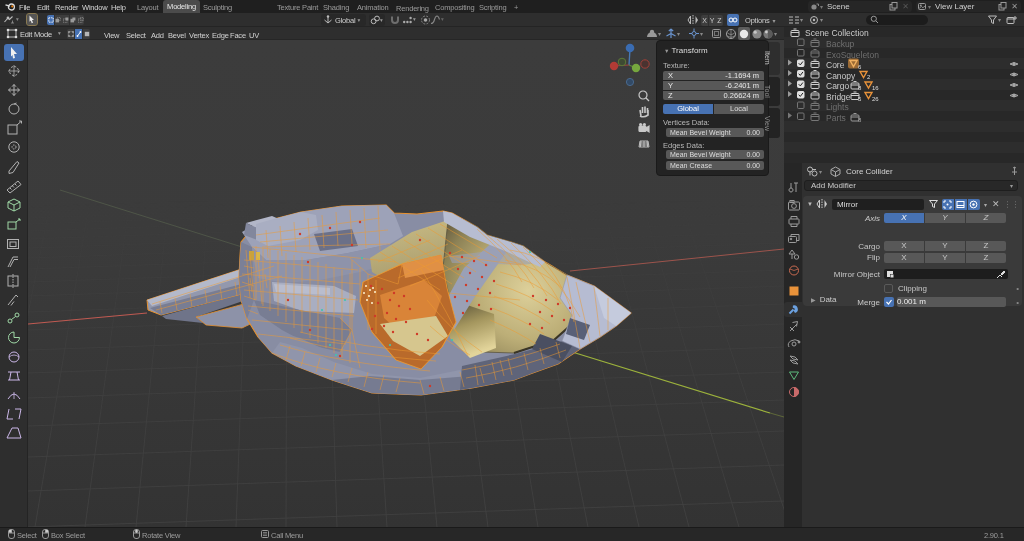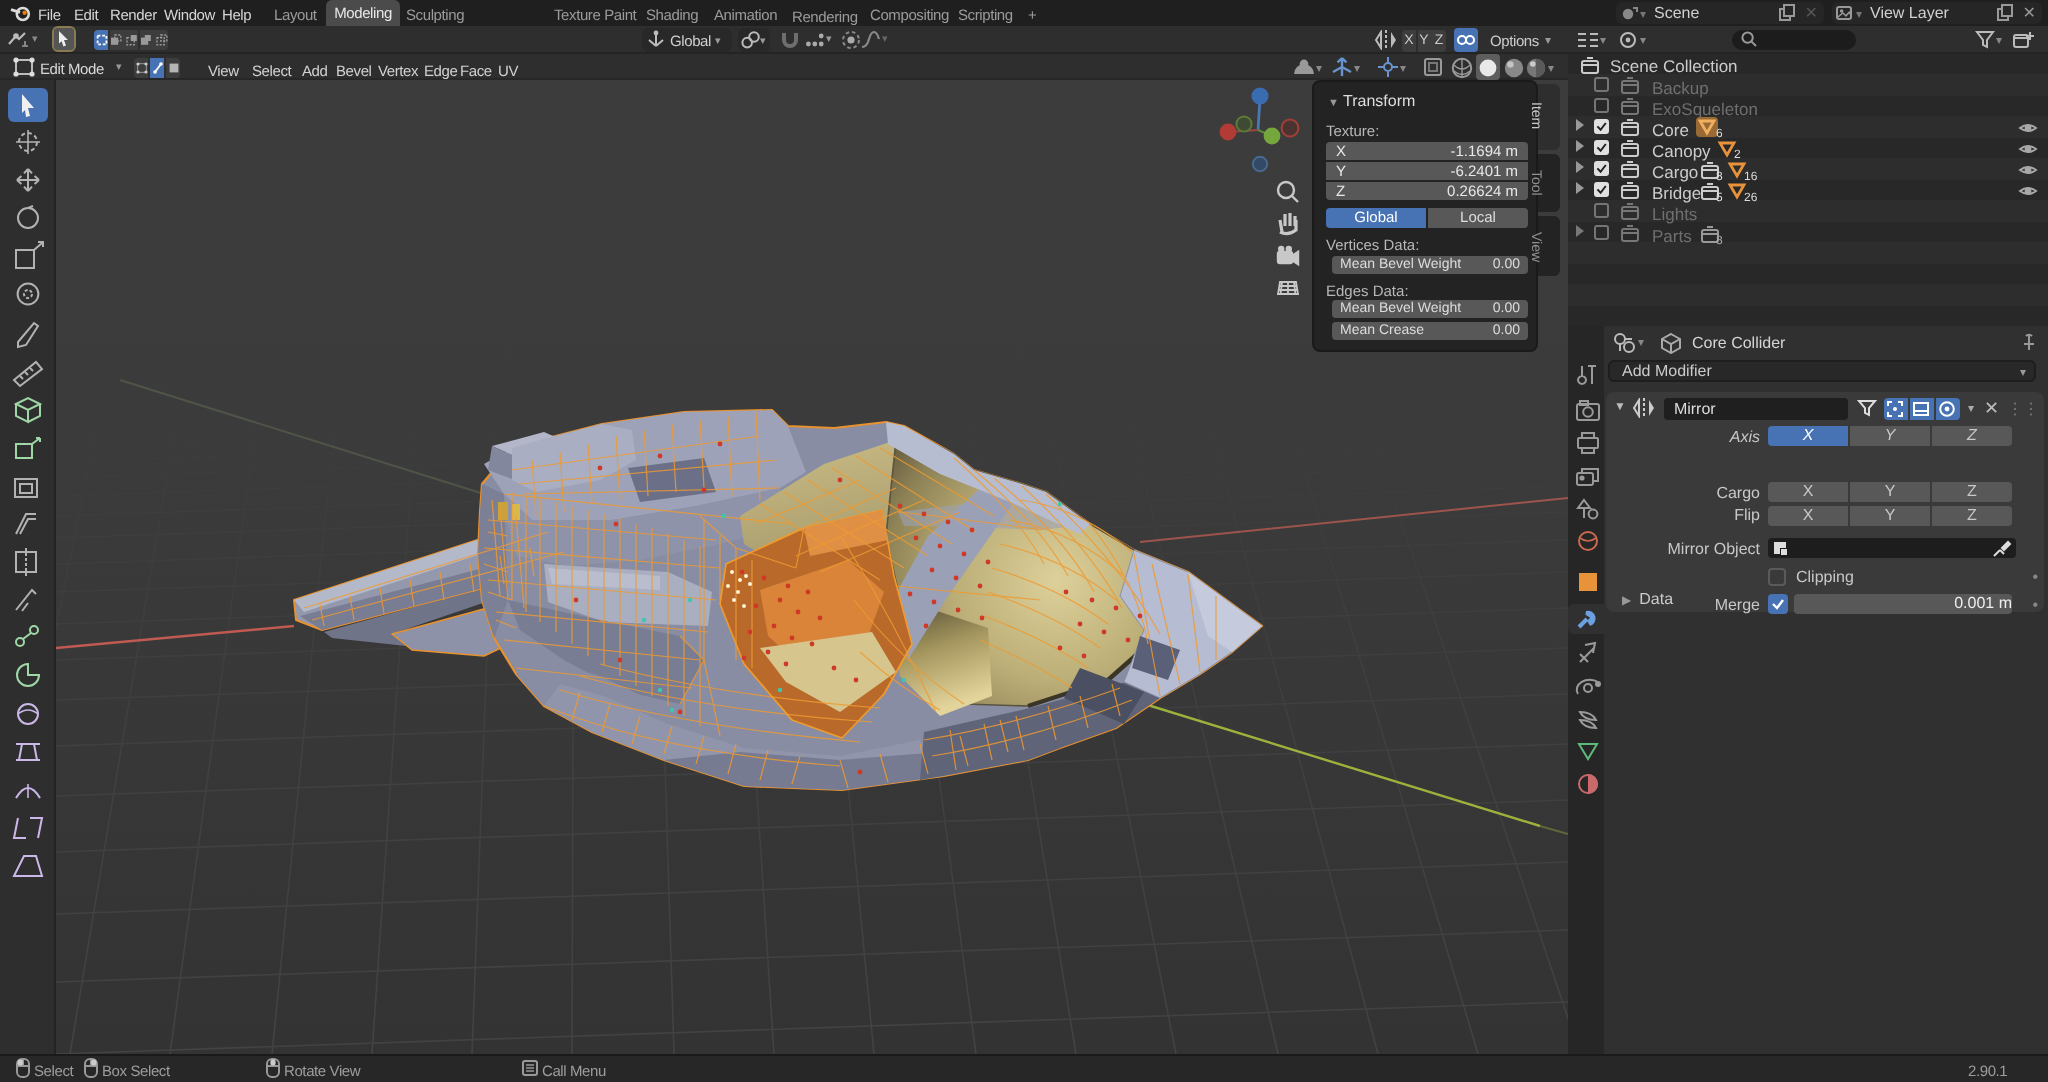--- a/index.html
+++ b/index.html
@@ -998,21 +998,21 @@
       <span style="margin-left:5px;">Clipping</span>
       <span style="position:absolute;right:5px;color:#888;">•</span>
     </div>
     <div class="row" style="height:11px;margin-top:3px;position:relative;">
       <span style="width:96px;text-align:right;">Merge</span>
       <div style="margin-left:4px;width:10px;height:10px;background:#4772b3;border-radius:2px;display:flex;align-items:center;justify-content:center;">
         <svg width="8" height="8">
             <path d="M1.5,4 l2,2 L6.5,2" stroke="#fff" fill="none" stroke-width="1.2"></path>
           </svg>
       </div>
-      <div style="margin-left:3px;width:109px;height:10px;background:#585858;border-radius:2px;text-align:right;line-height:10px;color:#eee;">0.001 m</div>
+      <div style="margin-left:3px;width:109px;height:10px;background:#585858;border-radius:2px;text-align:left;line-height:10px;color:#eee;">0.001 m</div>
       <span style="position:absolute;right:5px;color:#888;">•</span>
     </div>
   </div>
   <div class="row" style="position:absolute;left:27px;top:132px;color:#ccc;font-size:8px;">
     <span style="color:#999;font-size:6px;margin-right:4px;">▶</span> Data
   </div>
 </div>
 
 <div class="abs" style="left:0;top:527px;width:1024px;height:14px;background:#272727;border-top:1px solid #1a1a1a;box-sizing:border-box;"></div>
 <div id="status" class="abs" style="left:0;top:528px;width:1024px;height:13px;color:#9d9d9d;font-size:7.5px;letter-spacing:-0.2px;">

